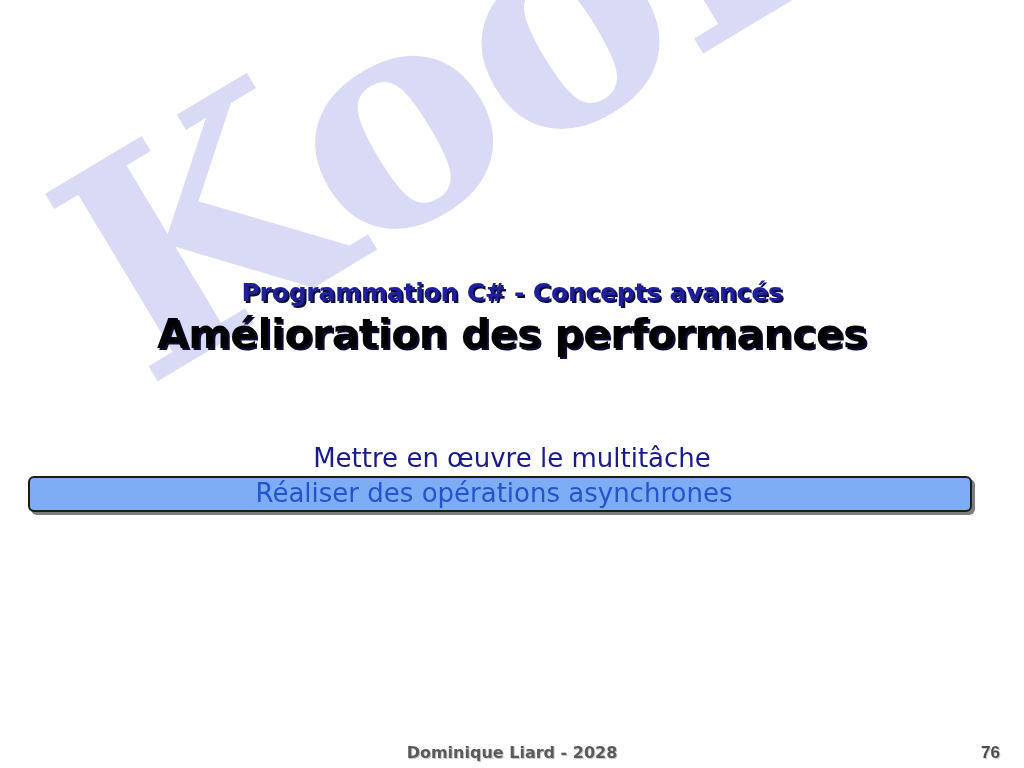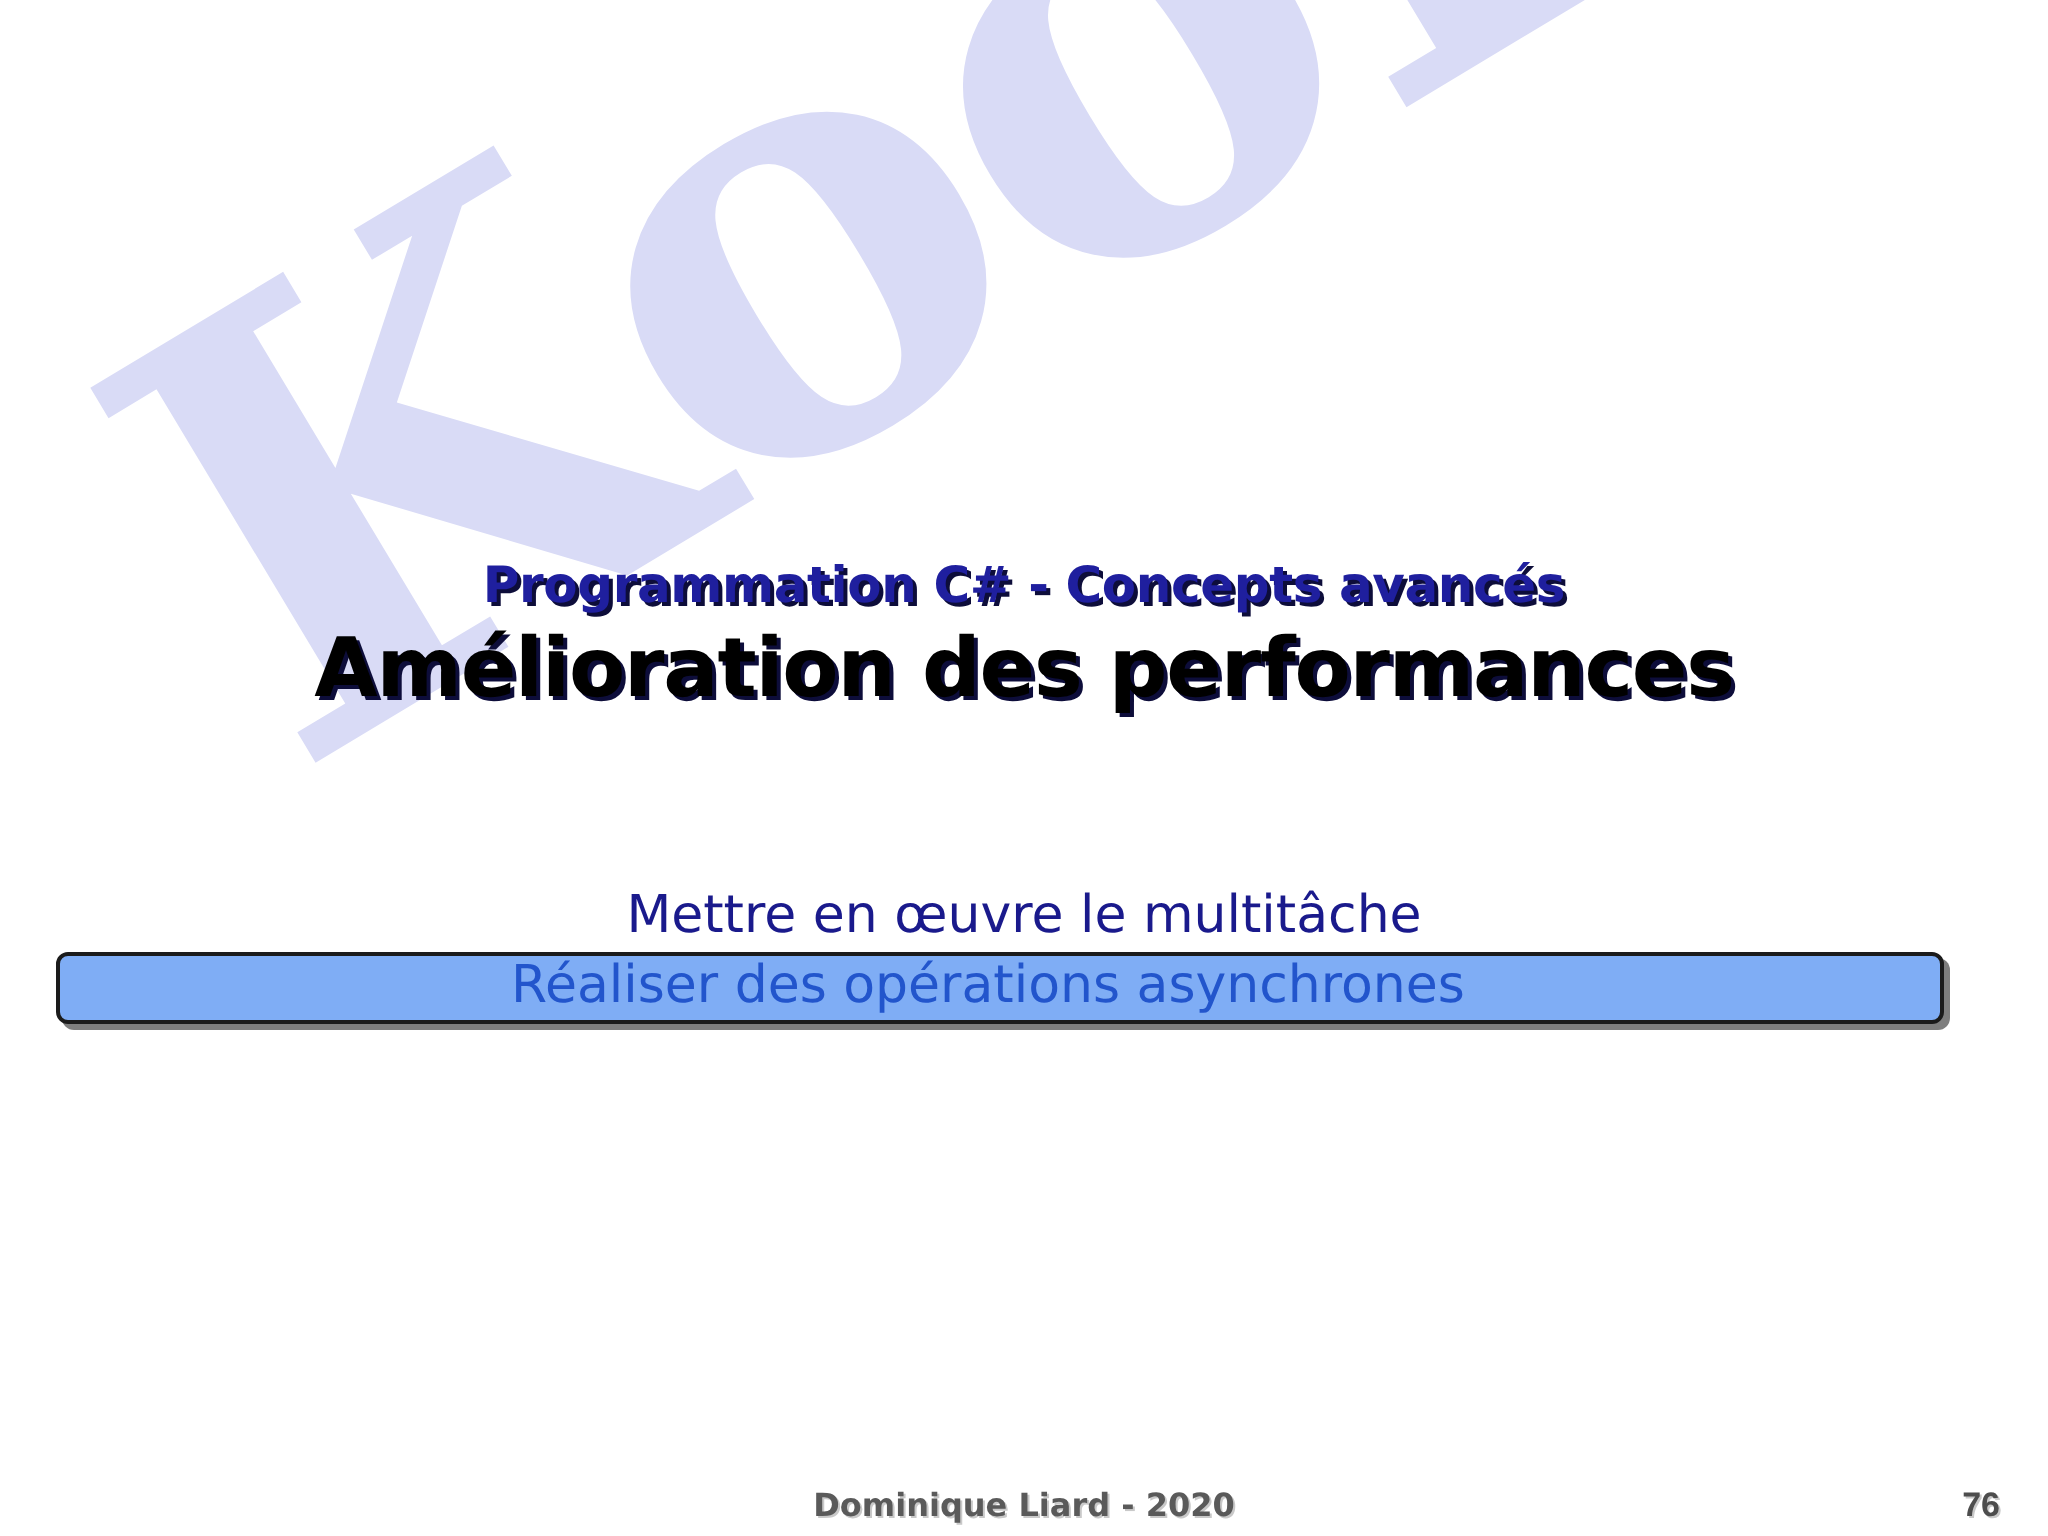--- a/index.html
+++ b/index.html
@@ -181,17 +181,17 @@
     <div class="agenda-line">Mettre en œuvre le multitâche</div>
 
     <div id="agenda-highlight-row">
       <div id="agenda-highlight-bar"></div>
       <div id="agenda-highlight-label">Réaliser des opérations asynchrones</div>
     </div>
 
   </div>
 
   <div id="footer">
-    <div id="footer-author">Dominique Liard - 2020</div>
+    <div id="footer-author">Dominique Liard - 2028</div>
     <div id="footer-page-number">76</div>
   </div>
 
 </div>
 
 </body></html>

